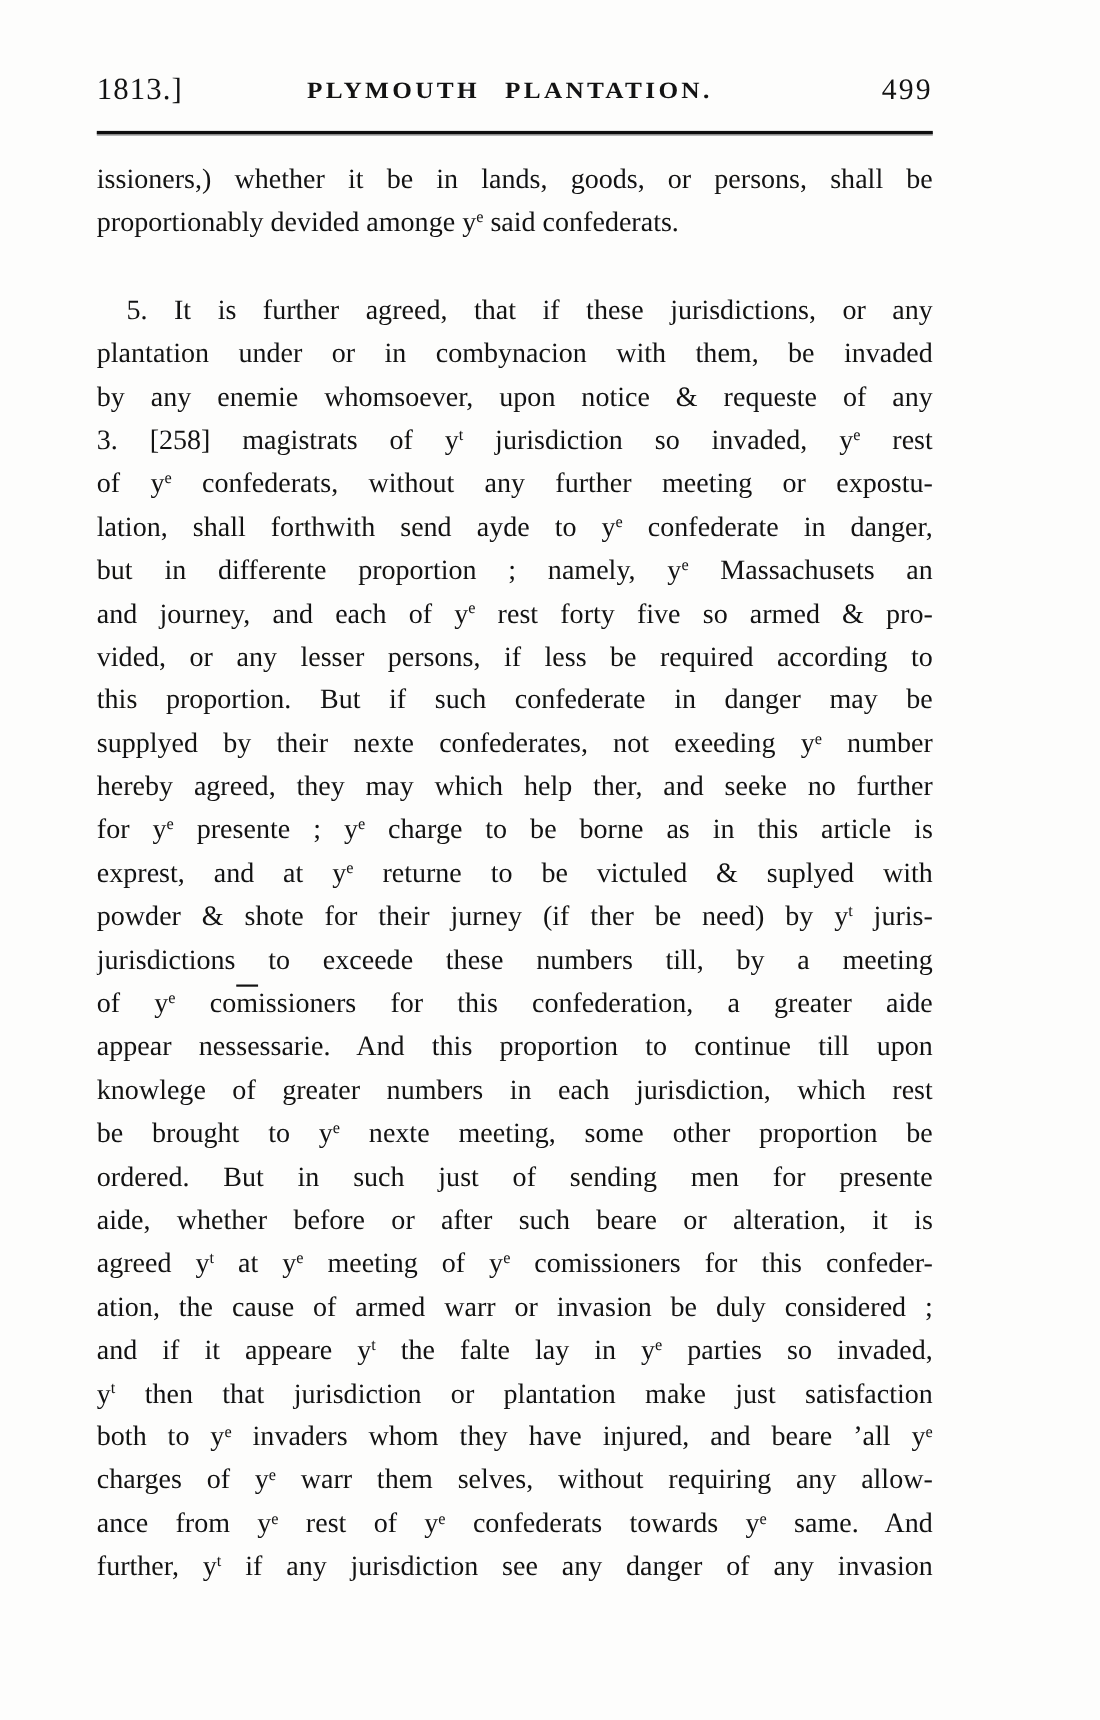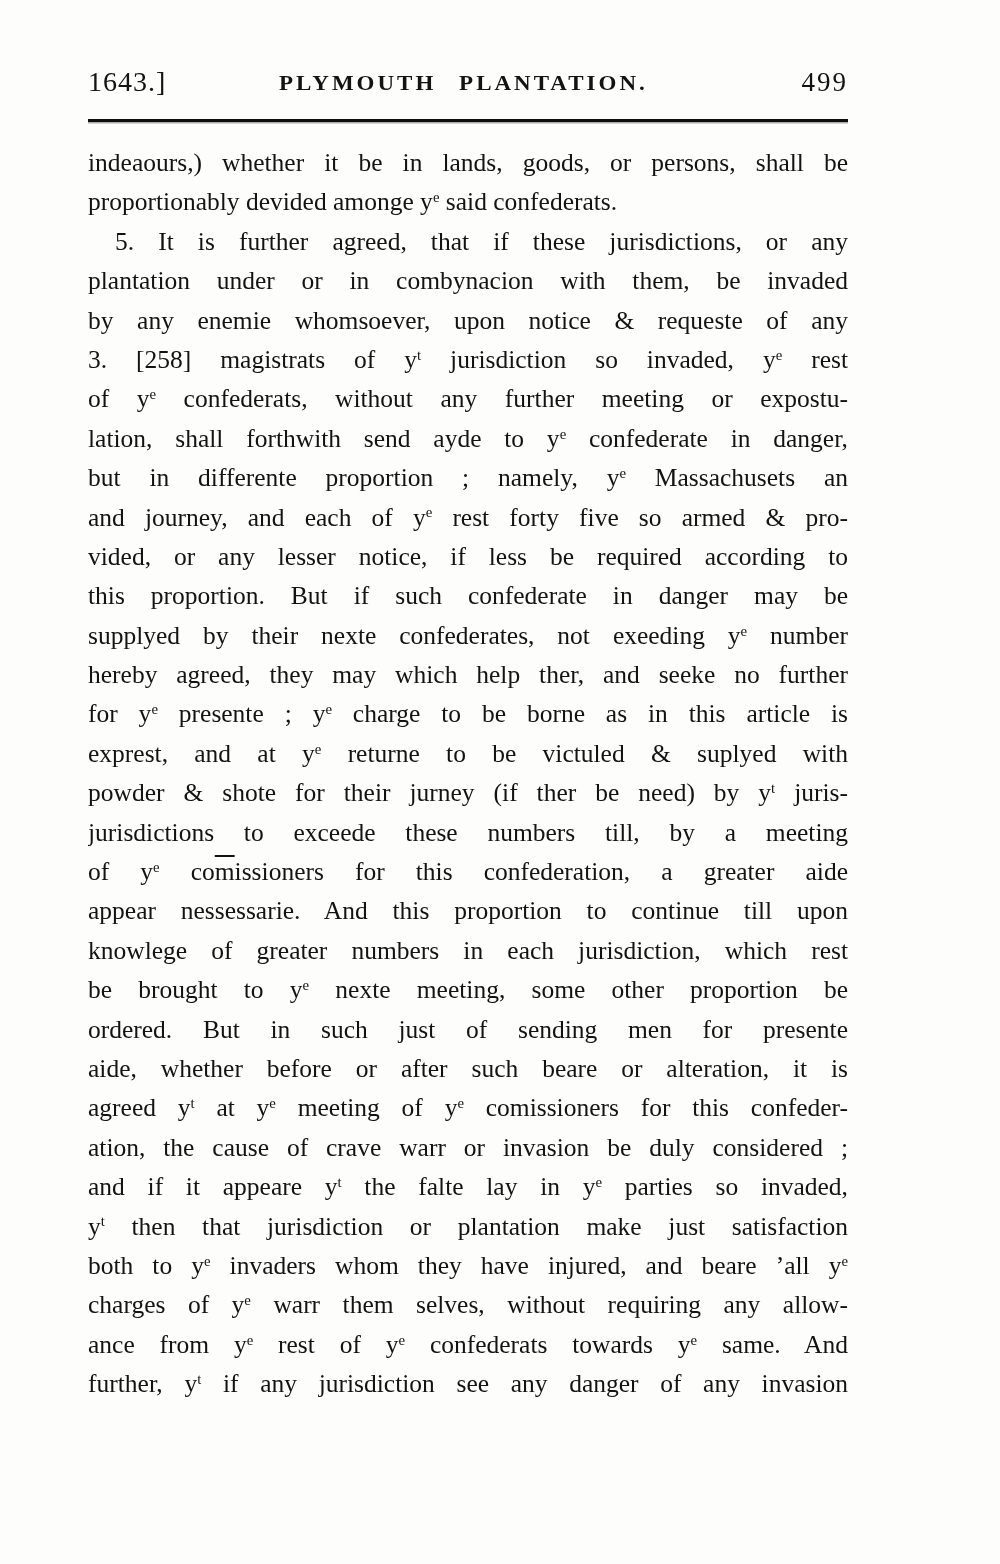--- a/index.html
+++ b/index.html
@@ -64,72 +64,73 @@
     text-align-last: justify;
     white-space: normal;
     overflow: hidden;
     height: 39.4px;
   }
   .line.noj {
     text-align-last: left;
   }
   .line.ind {
     text-indent: 27px;
+    margin-top: 40px;
   }
   .sup {
     display: inline-block;
     font-size: 0.58em;
     vertical-align: 0.55em;
     line-height: 0;
   }
   .ov {
     text-decoration: overline;
     text-decoration-thickness: 1.5px;
   }
 </style>
 </head>
 <body>
 
 <div class="page">
 
   <div class="header">
-    <span class="h-left">1643.]</span>
+    <span class="h-left">1813.]</span>
     <span class="h-center">PLYMOUTH PLANTATION.</span>
     <span class="h-right">499</span>
   </div>
 
   <div class="rule"></div>
 
   <div class="body-text" id="body-text">
-      <div class="line">indeaours,) whether it be in lands, goods, or persons, shall be</div>
+      <div class="line">issioners,) whether it be in lands, goods, or persons, shall be</div>
       <div class="line noj">proportionably devided amonge y<span class="sup">e</span> said confederats.</div>
       <div class="line ind">5. It is further agreed, that if these jurisdictions, or any</div>
       <div class="line">plantation under or in combynacion with them, be invaded</div>
       <div class="line">by any enemie whomsoever, upon notice &amp; requeste of any</div>
       <div class="line">3. [258] magistrats of y<span class="sup">t</span> jurisdiction so invaded, y<span class="sup">e</span> rest</div>
       <div class="line">of y<span class="sup">e</span> confederats, without any further meeting or expostu-</div>
       <div class="line">lation, shall forthwith send ayde to y<span class="sup">e</span> confederate in danger,</div>
       <div class="line">but in differente proportion ; namely, y<span class="sup">e</span> Massachusets an</div>
       <div class="line">and journey, and each of y<span class="sup">e</span> rest forty five so armed &amp; pro-</div>
-      <div class="line">vided, or any lesser notice, if less be required according to</div>
+      <div class="line">vided, or any lesser persons, if less be required according to</div>
       <div class="line">this proportion.  But if such confederate in danger may be</div>
       <div class="line">supplyed by their nexte confederates, not exeeding y<span class="sup">e</span> number</div>
       <div class="line">hereby agreed, they may which help ther, and seeke no further</div>
       <div class="line">for y<span class="sup">e</span> presente ; y<span class="sup">e</span> charge to be borne as in this article is</div>
       <div class="line">exprest, and at y<span class="sup">e</span> returne to be victuled &amp; suplyed with</div>
       <div class="line">powder &amp; shote for their jurney (if ther be need) by y<span class="sup">t</span> juris-</div>
       <div class="line">jurisdictions to exceede these numbers till, by a meeting</div>
       <div class="line">of y<span class="sup">e</span> co<span class="ov">m</span>issioners for this confederation, a greater aide</div>
       <div class="line">appear nessessarie.  And this proportion to continue till upon</div>
       <div class="line">knowlege of greater numbers in each jurisdiction, which rest</div>
       <div class="line">be brought to y<span class="sup">e</span> nexte meeting, some other proportion be</div>
       <div class="line">ordered.  But in such just of sending men for presente</div>
       <div class="line">aide, whether before or after such beare or alteration, it is</div>
       <div class="line">agreed y<span class="sup">t</span> at y<span class="sup">e</span> meeting of y<span class="sup">e</span> comissioners for this confeder-</div>
-      <div class="line">ation, the cause of crave warr or invasion be duly considered ;</div>
+      <div class="line">ation, the cause of armed warr or invasion be duly considered ;</div>
       <div class="line">and if it appeare y<span class="sup">t</span> the falte lay in y<span class="sup">e</span> parties so invaded,</div>
       <div class="line">y<span class="sup">t</span> then that jurisdiction or plantation make just satisfaction</div>
       <div class="line">both to y<span class="sup">e</span> invaders whom they have injured, and beare ’all y<span class="sup">e</span></div>
       <div class="line">charges of y<span class="sup">e</span> warr them selves, without requiring any allow-</div>
       <div class="line">ance from y<span class="sup">e</span> rest of y<span class="sup">e</span> confederats towards y<span class="sup">e</span> same.  And</div>
       <div class="line">further, y<span class="sup">t</span> if any jurisdiction see any danger of any invasion</div>
     </div>
 
 </div>
 

